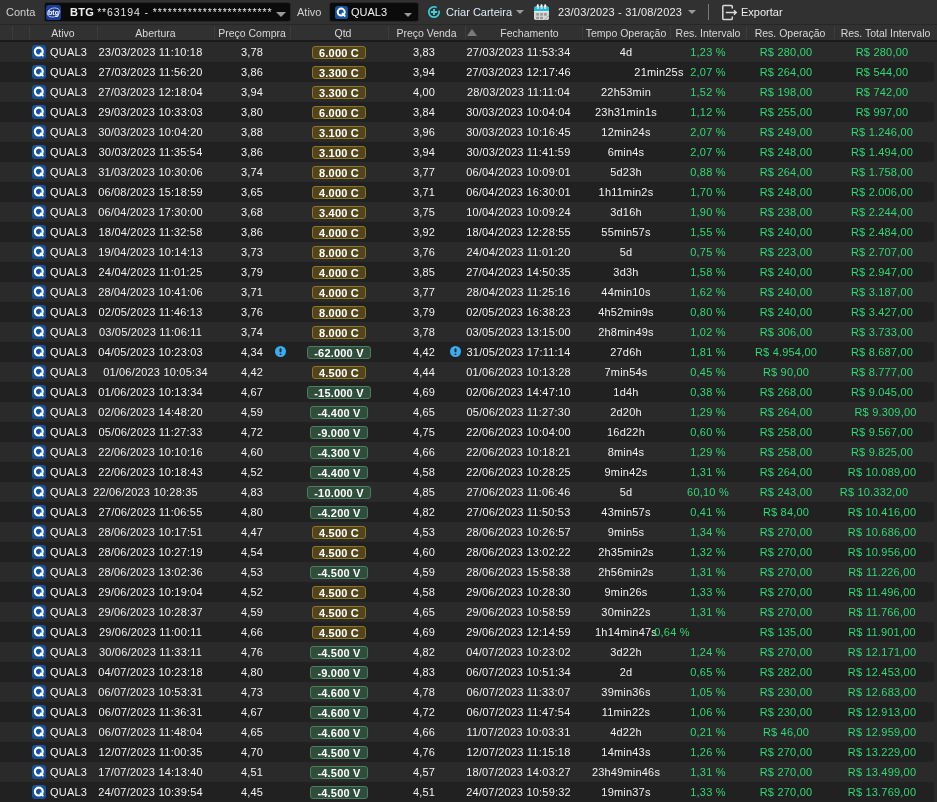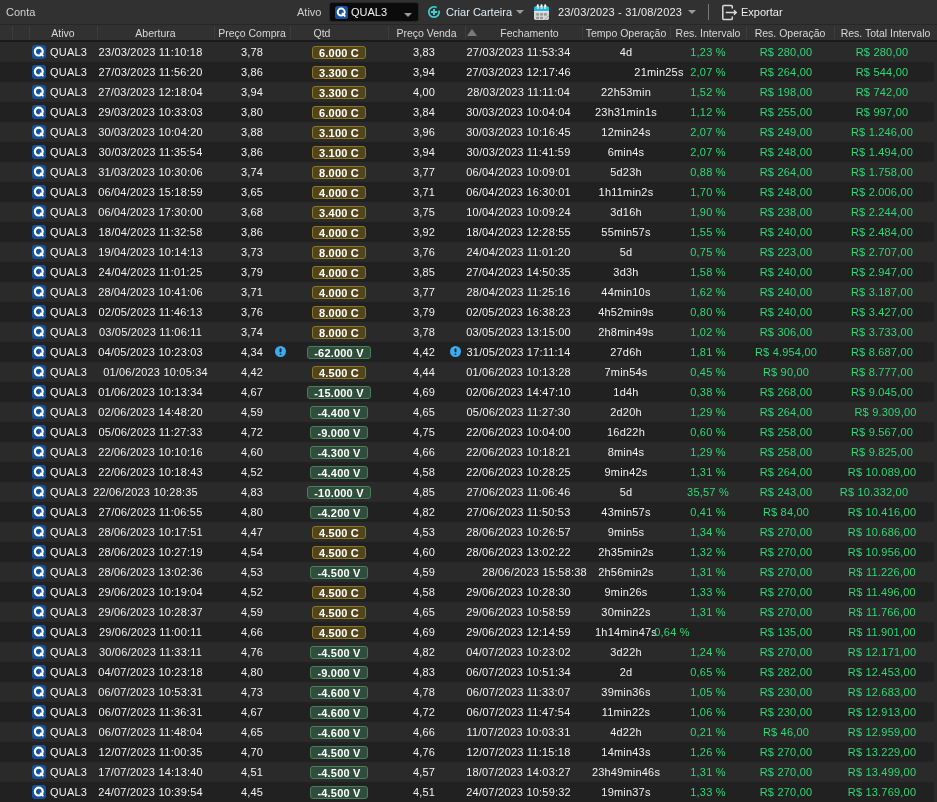--- a/index.html
+++ b/index.html
@@ -20,20 +20,30 @@
 .badge{display:inline-block;height:13px;line-height:12.5px;border-radius:3px;font-weight:bold;font-size:11px;color:#fff;padding:0 6px;}
 .bC{background:#52441b;border:1px solid #8c7527;}
 .bV{background:#2e4d3b;border:1px solid #4a7d5d;}
 .aticon{position:absolute;left:3px;top:3px;}
 .atv{position:absolute;left:21px;top:0;height:20px;display:flex;align-items:center;}
 .sortup{width:0;height:0;border-left:5px solid transparent;border-right:5px solid transparent;border-bottom:7px solid #7a7a7a;}
 .rstrip{position:absolute;right:0;top:42px;width:3px;height:760px;background:#2a2a2a;z-index:5;}
 </style></head><body>
 <div class="topbar">
 <div class="it" style="left:6px">Conta</div>
+<div class="ddbox" style="left:44px;width:247px;">
+      <svg width="15" height="15" viewBox="0 0 15 15" style="margin-left:1px">
+        <rect width="15" height="15" rx="2.8" fill="#1a3c96"></rect>
+        <ellipse cx="7.5" cy="7.5" rx="6.4" ry="4.4" fill="none" stroke="#dfe4f2" stroke-width="0.8" opacity="0.9" transform="rotate(-15 7.5 7.5)"></ellipse>
+        <text x="7.5" y="10.2" font-size="7" font-weight="bold" fill="#fff" text-anchor="middle" font-family="Liberation Sans">btg</text>
+      </svg>
+      <b style="color:#f0f0f0;font-size:11px;letter-spacing:0.3px;margin-left:9px">BTG</b>
+      <span style="color:#e4e4e4;margin-left:3px;font-size:10.5px;letter-spacing:0.9px">**63194 - ************************</span>
+      <span class="caret" style="position:absolute;right:4px;top:8.5px;border-left-width:5px;border-right-width:5px;border-top-width:5px"></span>
+    </div>
 <div class="it" style="left:297px">Ativo</div>
 <div class="ddbox" style="left:329px;width:90px;">
       <svg width="13" height="13" viewBox="0 0 13 13" style="margin-left:5px">
         <rect x="0" y="0" width="13" height="13" rx="2.6" fill="#15539e"></rect>
         <circle cx="6.2" cy="6.1" r="3.5" fill="none" stroke="#fff" stroke-width="2"></circle>
         <path d="M7.5 7.6 L9.8 9.9" stroke="#fff" stroke-width="1.9" stroke-linecap="round"></path>
       </svg>
       <span style="color:#f0f0f0;margin-left:3px">QUAL3</span>
       <span class="caret" style="position:absolute;right:6px;top:9.5px"></span>
     </div>
@@ -79,21 +89,21 @@
         <path d="M4.8 8.5 h10.2"></path>
         <path d="M12.9 6.4 L15.2 8.5 L12.9 10.6"></path>
       </svg>
       <span style="color:#ececec;margin-left:3px;font-size:11px">Exportar</span>
     </div>
 </div>
 <div class="hdr">
 <div class="hc" style="left:29px;width:68px">Ativo</div>
 <div class="hc" style="left:97px;width:117px">Abertura</div>
 <div class="hc" style="left:214px;width:76px">Preço Compra</div>
-<div class="hc" style="left:273px;width:98px">Qtd</div>
+<div class="hc" style="left:294px;width:98px">Qtd</div>
 <div class="hc" style="left:388px;width:77px">Preço Venda</div>
 <div class="hc" style="left:465px;width:117px">
       <span class="sortup" style="position:absolute;left:1.5px;top:4px"></span>
       <span style="margin-left:12px">Fechamento</span>
     </div>
 <div class="hc" style="left:582px;width:88px">Tempo Operação</div>
 <div class="hc" style="left:670px;width:76px">Res. Intervalo</div>
 <div class="hc" style="left:746px;width:88px">Res. Operação</div>
 <div class="hc" style="left:834px;width:103px">Res. Total Intervalo</div>
 <div class="hsep" style="left:12px"></div>
@@ -258,21 +268,21 @@
     </div>
 <div class="r even">
       <div class="c" style="left:29px;width:68px;justify-content:flex-start">
         <span class="aticon"><svg class="qic" width="14" height="14" viewBox="0 0 14 14">
             <rect x="0" y="0" width="14" height="14" rx="3" fill="#15539e"></rect>
             <circle cx="6.8" cy="6.6" r="3.9" fill="none" stroke="#fff" stroke-width="2.2"></circle>
             <path d="M8.7 8.5 L10.8 10.6" stroke="#fff" stroke-width="2" stroke-linecap="round"></path>
           </svg></span>
         <span class="atv" style="left:21px">QUAL3</span>
       </div>
-      <div class="c" style="left:97px;width:117px;padding-right:10px">06/04/2023 15:18:59</div>
+      <div class="c" style="left:97px;width:117px;padding-right:10px">06/08/2023 15:18:59</div>
       <div class="c" style="left:214px;width:76px">3,65</div>
       <div class="c" style="left:290px;width:98px">
         <span class="badge bC">4.000 C</span>
       </div>
       <div class="c" style="left:388px;width:77px;padding-right:5px">3,71</div>
       <div class="c" style="left:465px;width:117px;padding-right:10px">06/04/2023 16:30:01</div>
       <div class="c" style="left:582px;width:88px">1h11min2s</div>
       <div class="c green" style="left:670px;width:76px">1,70 %</div>
       <div class="c green" style="left:746px;width:88px;padding-right:8px">R$ 248,00</div>
       <div class="c green" style="left:834px;width:103px;padding-right:7px">R$ 2.006,00</div>
@@ -591,21 +601,21 @@
         <span class="atv" style="left:21px">QUAL3</span>
       </div>
       <div class="c" style="left:92px;width:117px;padding-right:10px">22/06/2023 10:28:35</div>
       <div class="c" style="left:214px;width:76px">4,83</div>
       <div class="c" style="left:290px;width:98px">
         <span class="badge bV">-10.000 V</span>
       </div>
       <div class="c" style="left:388px;width:77px;padding-right:5px">4,85</div>
       <div class="c" style="left:465px;width:117px;padding-right:10px">27/06/2023 11:06:46</div>
       <div class="c" style="left:582px;width:88px">5d</div>
-      <div class="c green" style="left:670px;width:76px">35,57 %</div>
+      <div class="c green" style="left:670px;width:76px">60,10 %</div>
       <div class="c green" style="left:746px;width:88px;padding-right:8px">R$ 243,00</div>
       <div class="c green" style="left:834px;width:103px;padding-right:23px">R$ 10.332,00</div>
     </div>
 <div class="r even">
       <div class="c" style="left:29px;width:68px;justify-content:flex-start">
         <span class="aticon"><svg class="qic" width="14" height="14" viewBox="0 0 14 14">
             <rect x="0" y="0" width="14" height="14" rx="3" fill="#15539e"></rect>
             <circle cx="6.8" cy="6.6" r="3.9" fill="none" stroke="#fff" stroke-width="2.2"></circle>
             <path d="M8.7 8.5 L10.8 10.6" stroke="#fff" stroke-width="2" stroke-linecap="round"></path>
           </svg></span>
@@ -673,21 +683,21 @@
             <path d="M8.7 8.5 L10.8 10.6" stroke="#fff" stroke-width="2" stroke-linecap="round"></path>
           </svg></span>
         <span class="atv" style="left:21px">QUAL3</span>
       </div>
       <div class="c" style="left:97px;width:117px;padding-right:10px">28/06/2023 13:02:36</div>
       <div class="c" style="left:214px;width:76px">4,53</div>
       <div class="c" style="left:290px;width:98px">
         <span class="badge bV">-4.500 V</span>
       </div>
       <div class="c" style="left:388px;width:77px;padding-right:5px">4,59</div>
-      <div class="c" style="left:481px;width:117px;padding-right:10px">28/06/2023 15:58:38</div>
+      <div class="c" style="left:465px;width:117px;padding-right:10px">28/06/2023 15:58:38</div>
       <div class="c" style="left:582px;width:88px">2h56min2s</div>
       <div class="c green" style="left:670px;width:76px">1,31 %</div>
       <div class="c green" style="left:746px;width:88px;padding-right:8px">R$ 270,00</div>
       <div class="c green" style="left:834px;width:103px;padding-right:7px">R$ 11.226,00</div>
     </div>
 <div class="r even">
       <div class="c" style="left:29px;width:68px;justify-content:flex-start">
         <span class="aticon"><svg class="qic" width="14" height="14" viewBox="0 0 14 14">
             <rect x="0" y="0" width="14" height="14" rx="3" fill="#15539e"></rect>
             <circle cx="6.8" cy="6.6" r="3.9" fill="none" stroke="#fff" stroke-width="2.2"></circle>

